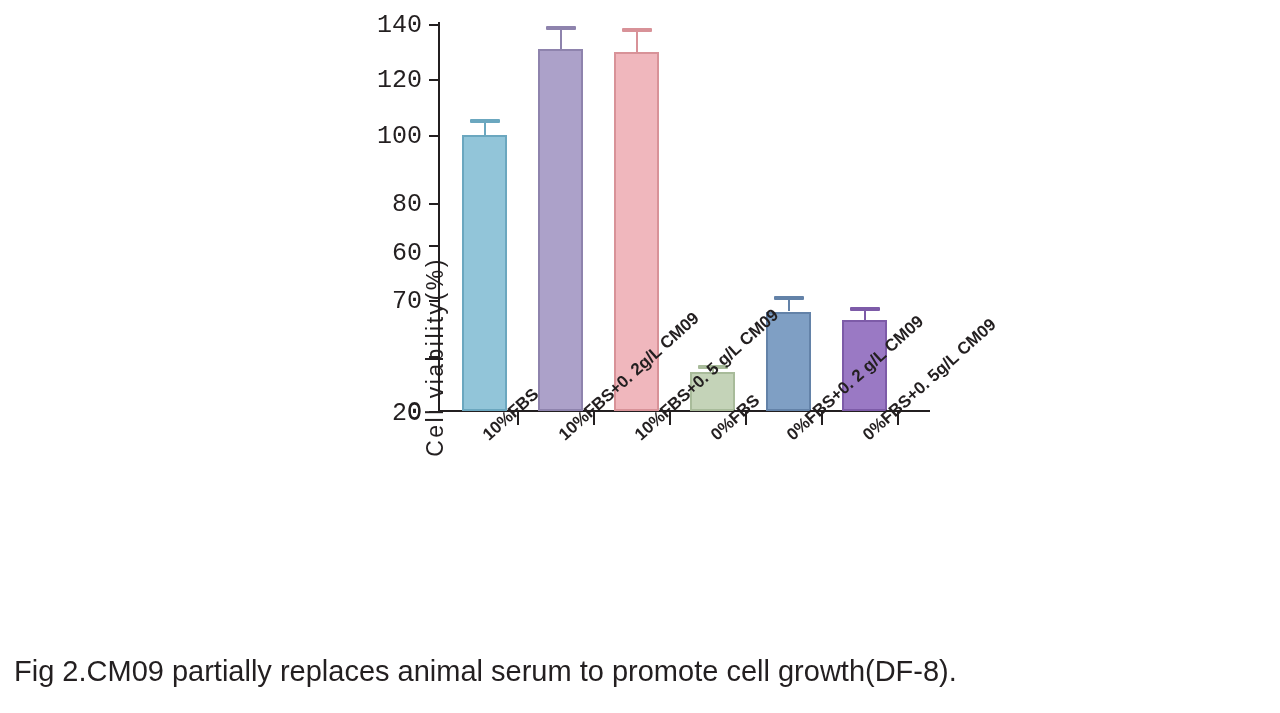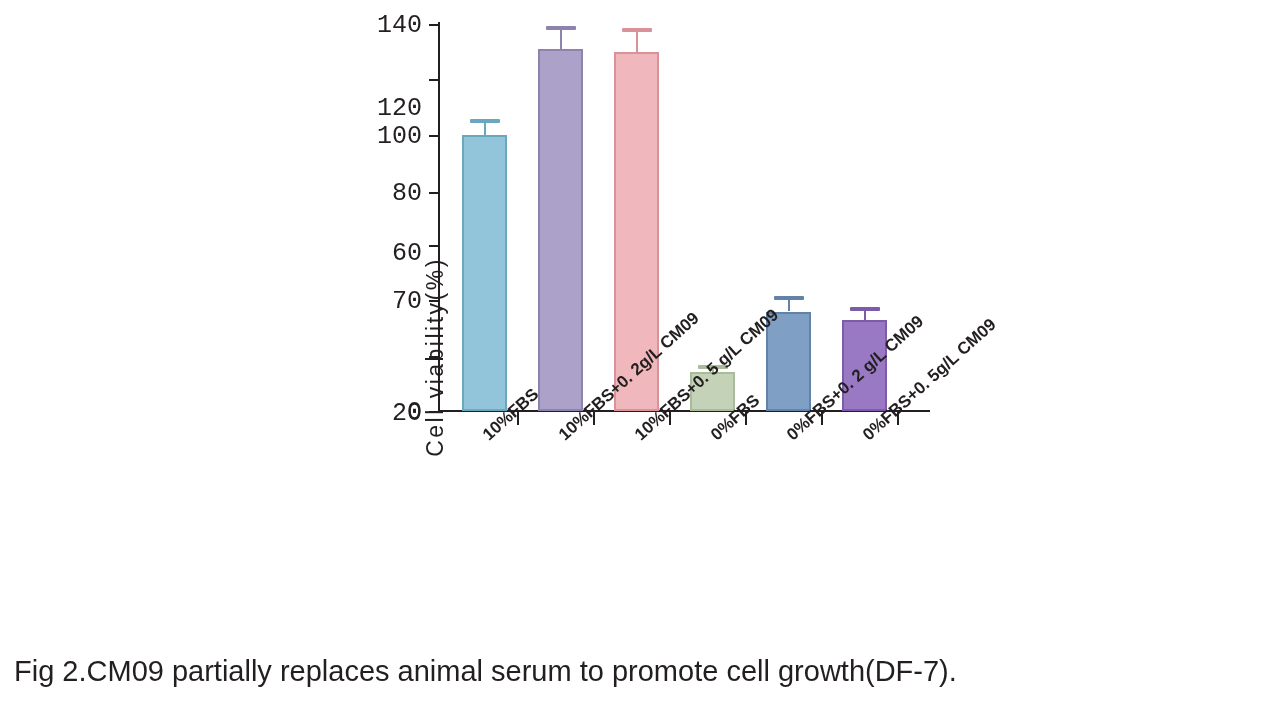--- a/index.html
+++ b/index.html
@@ -151,28 +151,28 @@
       </div>
       <div class="ytick" style="top: 331.714px;">
         <div class="ytick-label" style="top: 13px; margin-top: 44px;">20</div>
       </div>
       <div class="ytick" style="top: 276.429px;">
         <div class="ytick-label" style="top: 1px;">70</div>
       </div>
       <div class="ytick" style="top: 221.143px;">
         <div class="ytick-label" style="top: 8px;">60</div>
       </div>
-      <div class="ytick" style="top: 168px;">
+      <div class="ytick" style="top: 179px;">
         <div class="ytick-label" style="top: 1px;">80</div>
       </div>
       <div class="ytick" style="top: 110.571px; text-align: center;">
         <div class="ytick-label" style="top: 1px;">100</div>
       </div>
       <div class="ytick" style="top: 55.2857px;">
-        <div class="ytick-label" style="top: 1px; margin-top: 28px;">120</div>
+        <div class="ytick-label" style="top: 1px;">120</div>
       </div>
       <div class="ytick" style="top: 0px;">
         <div class="ytick-label" style="top: 1px;">140</div>
       </div>
       <div class="bar" title="10%FBS: 100" style="left: 24px; width: 45px; height: 276.429px; background: rgb(146, 197, 217); border-color: rgb(107, 167, 191);"></div>
       <div class="errbar" style="left: 45.5px; top: 96.75px; height: 13.8214px; background: rgb(107, 167, 191);"></div>
       <div class="errcap" style="left: 31.5px; top: 94.75px; width: 30px; background: rgb(107, 167, 191);"></div>
       <div class="bar" title="10%FBS+0. 2g/L  CM09: 131" style="left: 100px; width: 45px; height: 362.121px; background: rgb(172, 161, 201); border-color: rgb(142, 131, 173);"></div>
       <div class="errbar" style="left: 121.5px; top: 4.14643px; height: 20.7321px; background: rgb(142, 131, 173);"></div>
       <div class="errcap" style="left: 107.5px; top: 2.14643px; width: 30px; background: rgb(142, 131, 173);"></div>
@@ -200,14 +200,14 @@
     </div>
   <div id="xlabels-layer">
       <div class="xlabel" style="left: 478.5px; top: 430px; right: auto; transform: rotate(-42deg); transform-origin: left top;"><span>10%FBS</span></div>
       <div class="xlabel" style="left: 554.5px; top: 430px; right: auto; transform: rotate(-42deg); transform-origin: left top;"><span>10%FBS+0. 2g/L  CM09</span></div>
       <div class="xlabel" style="left: 630.5px; top: 430px; right: auto; transform: rotate(-42deg); transform-origin: left top;"><span>10%FBS+0. 5  g/L  CM09</span></div>
       <div class="xlabel" style="left: 706.5px; top: 430px; right: auto; transform: rotate(-42deg); transform-origin: left top;"><span>0%FBS</span></div>
       <div class="xlabel" style="left: 782.5px; top: 430px; right: auto; transform: rotate(-42deg); transform-origin: left top;"><span>0%FBS+0. 2  g/L  CM09</span></div>
       <div class="xlabel" style="left: 858.5px; top: 430px; right: auto; transform: rotate(-42deg); transform-origin: left top;"><span>0%FBS+0. 5g/L  CM09</span></div>
     </div>
 
-  <div class="caption">Fig 2.CM09 partially replaces animal serum to promote cell growth(DF-7).</div>
+  <div class="caption">Fig 2.CM09 partially replaces animal serum to promote cell growth(DF-8).</div>
 </div>
 
 </body></html>

